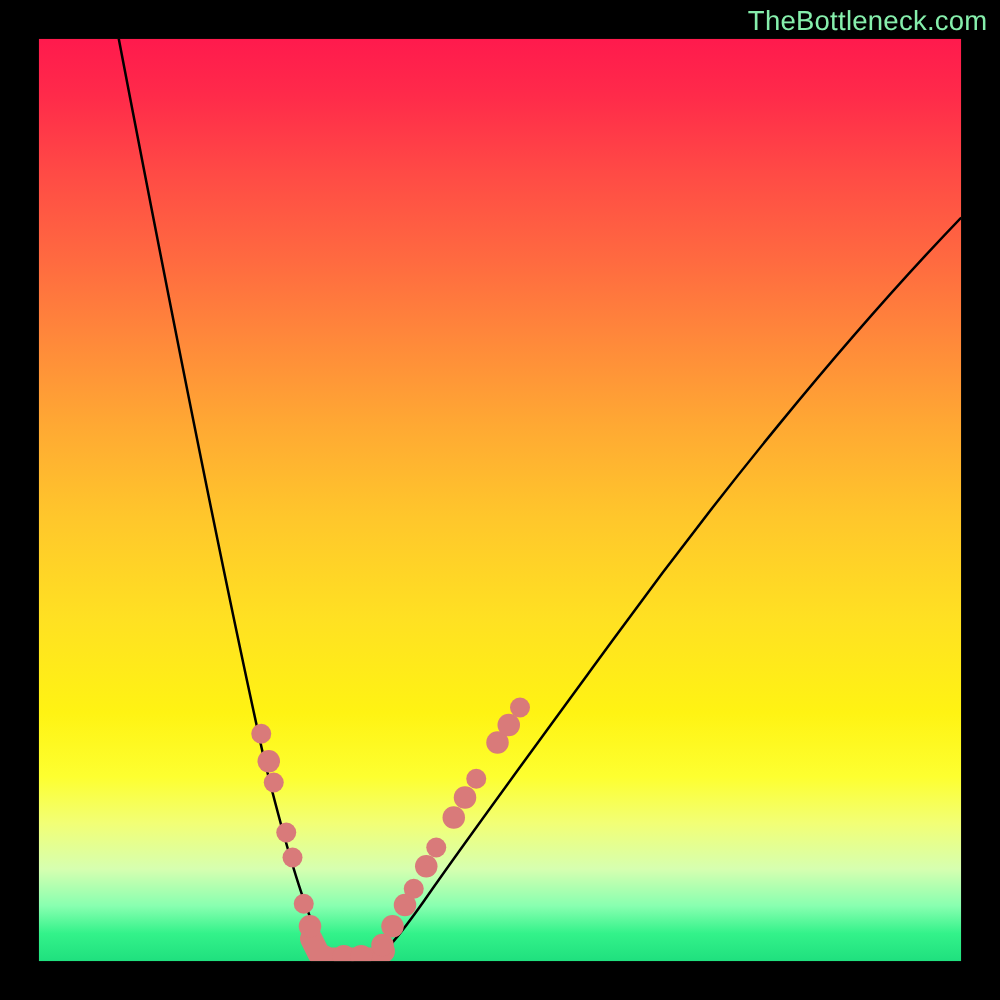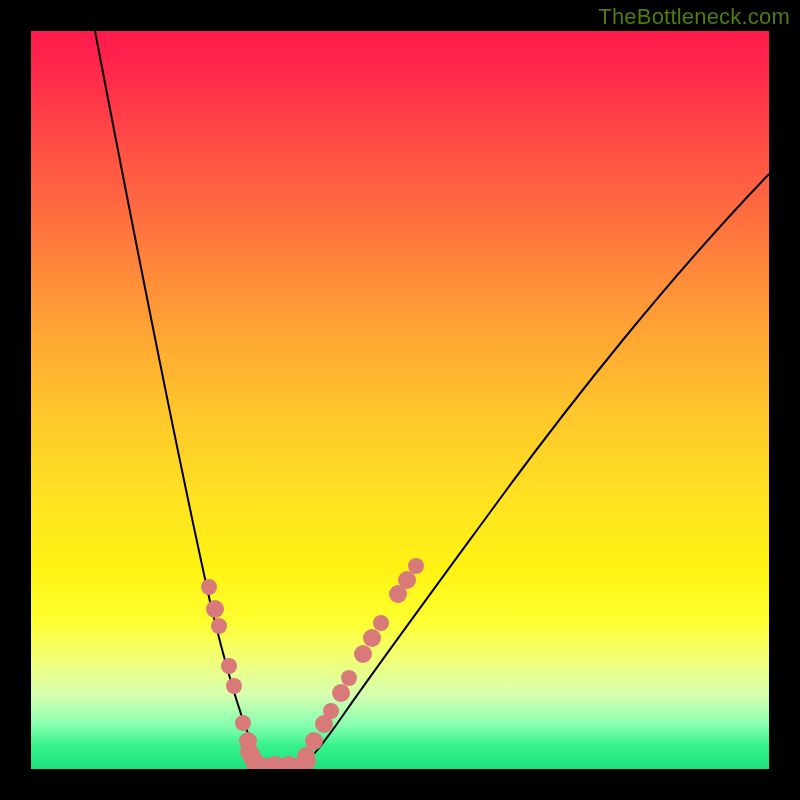--- a/index.html
+++ b/index.html
@@ -46,21 +46,21 @@
       #d6ffb0 90%,
       #88ffb0 94%,
       #33f28a 97%,
       #1fe07e 100%
     );
   }
   .watermark {
     position: absolute;
     top: 4px;
     right: 10px;
-    color: #4d7c0f;
+    color: #86efac;
     font-size: 22px;
     font-weight: 500;
     letter-spacing: 0.2px;
     user-select: none;
   }
   svg.curves {
     position: absolute;
     inset: 0;
     width: 100%;
     height: 100%;

